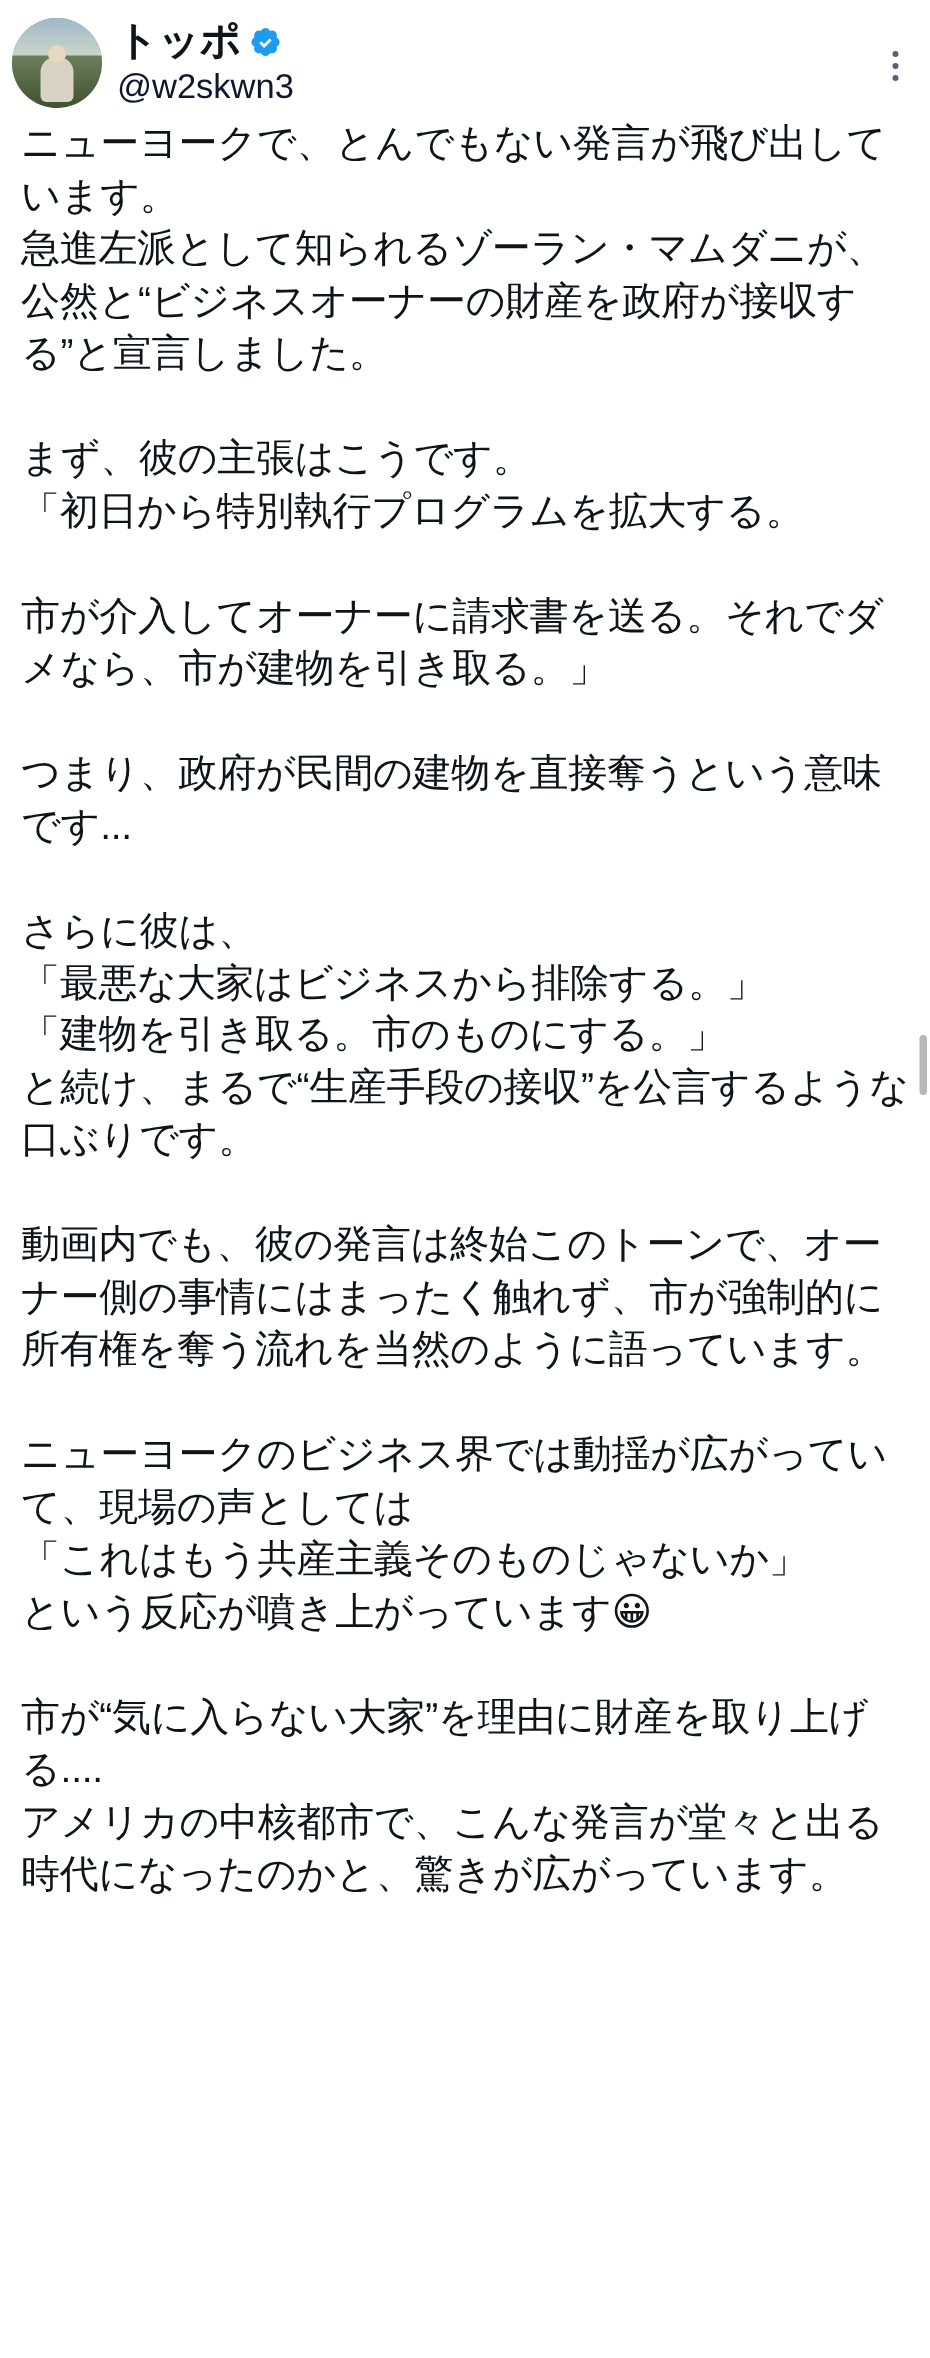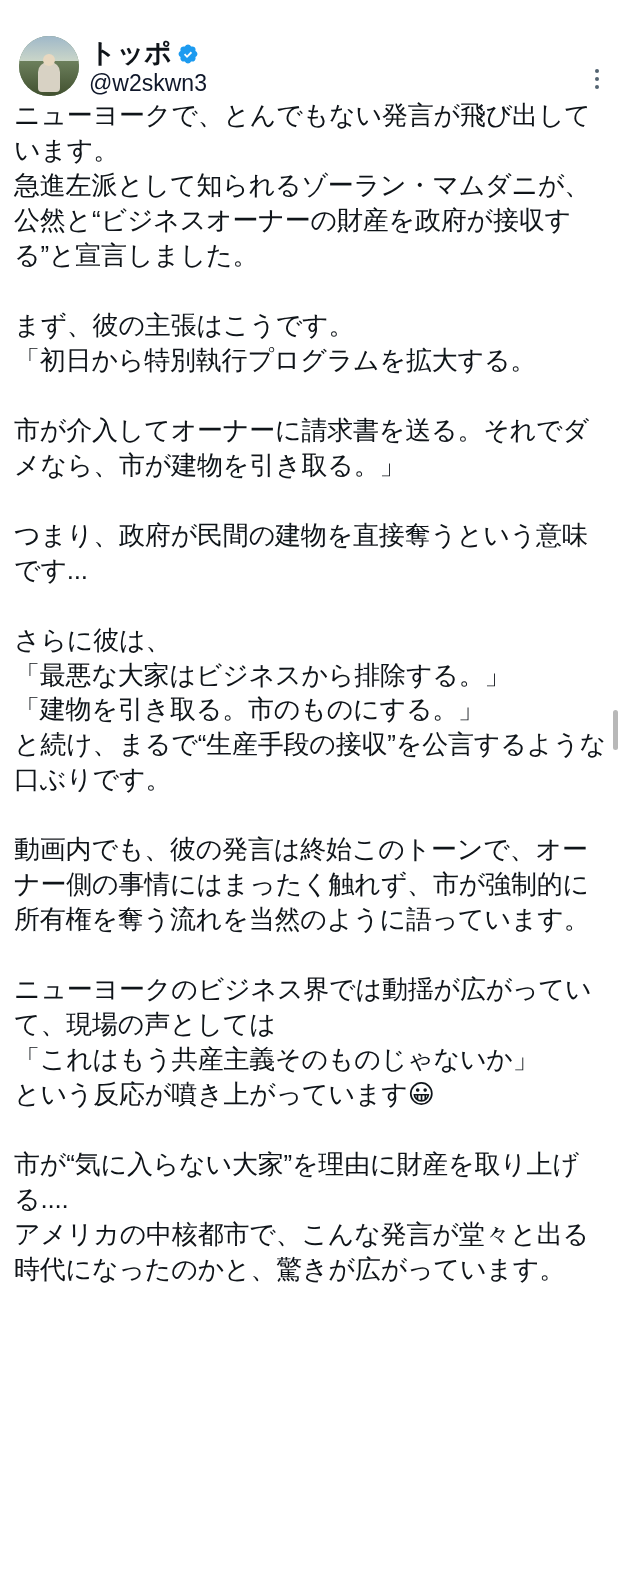--- a/index.html
+++ b/index.html
@@ -18,24 +18,23 @@
 
   .tweet {
     width: 620px;
     position: relative;
     padding: 0;
   }
 
   
   .tweet-header {
     display: flex;
-    align-items: flex-end;
-    padding: 6px 10px 0 19px;
+    align-items: center;
+    padding: 6px 10px 0 8px;
     height: 76px;
-    margin-top: 20px;
   }
   .avatar {
     width: 60px;
     height: 60px;
     border-radius: 50%;
     flex: 0 0 60px;
     overflow: hidden;
     background: #6f8a6a;
     position: relative;
     margin-top: 2px;

